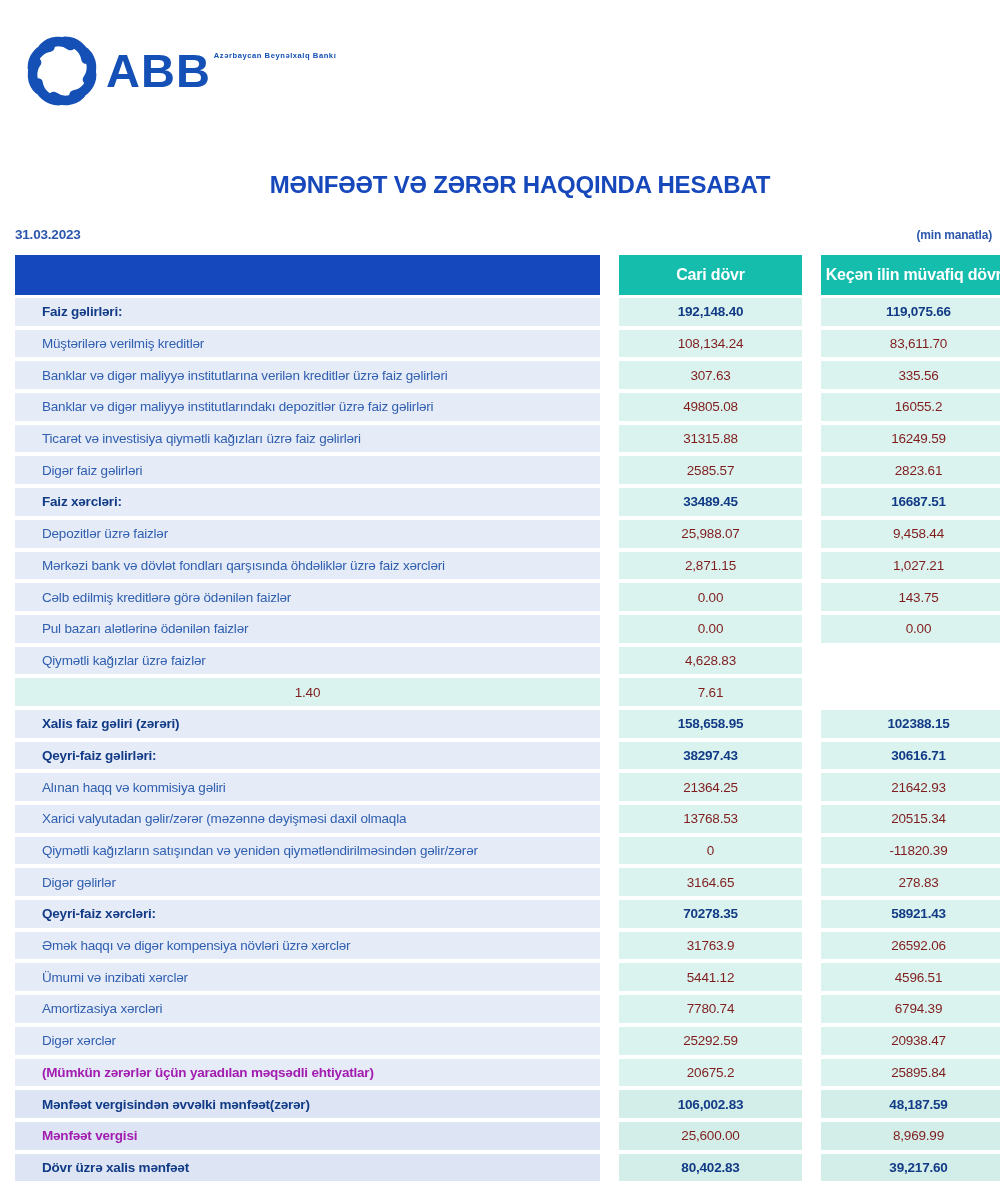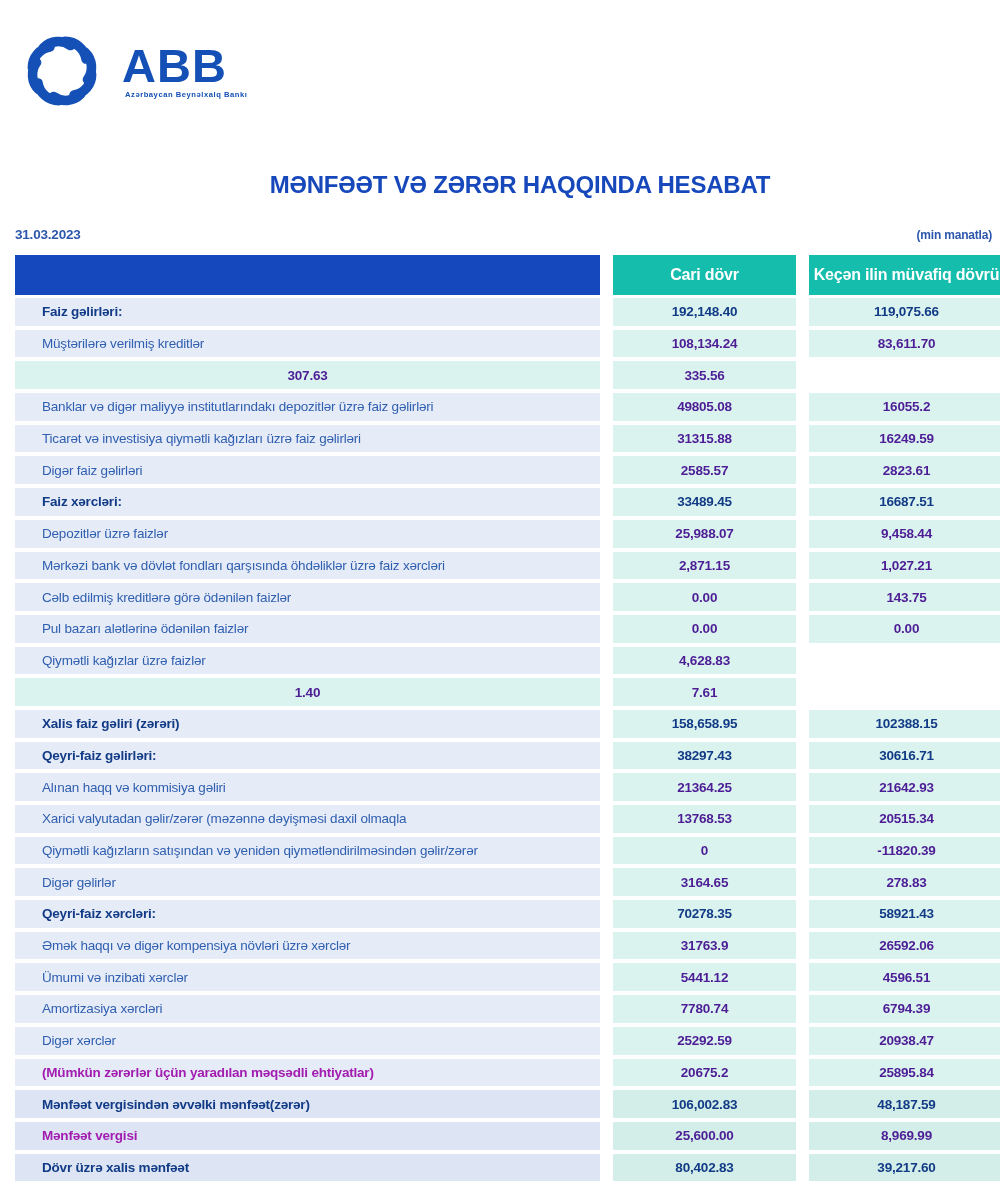--- a/index.html
+++ b/index.html
@@ -4,49 +4,49 @@
 <style>
   html,body{margin:0;padding:0;}
   body{
     width:1000px;height:1200px;position:relative;background:#ffffff;
     font-family:"Liberation Sans", sans-serif;
     -webkit-font-smoothing:antialiased;
   }
   
   .logo-wrap{position:absolute;top:30px;left:22px;display:flex;align-items:center;}
   .logo-icon{width:80px;height:82px;}
-  .logo-textcol{margin-left:20px;display:flex;flex-direction:column;justify-content:center;}
+  .logo-textcol{margin-left:4px;display:flex;flex-direction:row;justify-content:center;}
   .logo-brand{font-size:47px;font-weight:700;color:#1450B5;line-height:44px;letter-spacing:1px;}
   .logo-tagline{font-size:7.6px;font-weight:700;color:#1450B5;letter-spacing:0.55px;margin-top:2px;padding-left:3px;}
   
   .report-title{
     position:absolute;top:171px;left:0;width:1000px;text-align:center;
     font-size:24px;font-weight:700;color:#1648BB;letter-spacing:-0.2px;padding-left:20px;
   }
   .meta-row{
     position:absolute;top:227px;left:15px;width:977px;
     display:flex;justify-content:space-between;align-items:flex-end;text-align:center;
   }
   .report-date{font-size:13.5px;font-weight:600;color:#2D57AC;letter-spacing:-0.2px;}
   .unit-note{font-size:12px;font-weight:600;color:#2D57AC;letter-spacing:-0.2px;}
   
   .pl-table{position:absolute;top:255px;left:15px;width:977px;}
-  .trow{display:grid;grid-template-columns:585px 183px 195px;column-gap:13px;margin-bottom:4px;}
+  .trow{display:grid;grid-template-columns:585px 183px 195px;column-gap:19px;margin-bottom:4px;}
   .cell{display:flex;align-items:center;}
   .header-row{height:40px;margin-bottom:3px;}
   .header-row .cell{height:40px;}
   .h-blank{background:#1548BC;}
   .h-teal{background:#14BDAC;color:#ffffff;justify-content:center;
           font-size:16px;font-weight:700;letter-spacing:-0.2px;}
   .drow{height:27.7px;}
   .drow .cell{height:27.7px;}
   .label{background:#E6EBF8;padding-left:27px;color:#2F5FAF;
          font-size:13.5px;font-weight:500;letter-spacing:-0.2px;}
-  .val{background:#DBF3EF;justify-content:center;color:#4c1d95;
-       font-size:13.5px;font-weight:700;letter-spacing:-0.2px;}
+  .val{background:#DBF3EF;justify-content:center;color:#7f1d1d;
+       font-size:13.5px;font-weight:400;letter-spacing:-0.2px;}
   .bold .label,.bold .val{color:#123B86;font-weight:700;}
   .label-bold .label{color:#a21caf;font-weight:700;}
   .dark .label{background:#DDE5F4;}
   .dark .val{background:#D3EDE8;}
 </style>
 </head>
 <body>
 
 <div class="logo-wrap">
   <svg class="logo-icon" viewBox="-50 -50 100 100">
@@ -85,20 +85,21 @@
     <div class="cell label">Faiz gəlirləri:</div>
     <div class="cell val">192,148.40</div>
     <div class="cell val">119,075.66</div>
   </div>
   <div class="trow drow">
     <div class="cell label">Müştərilərə verilmiş kreditlər</div>
     <div class="cell val">108,134.24</div>
     <div class="cell val">83,611.70</div>
   </div>
   <div class="trow drow">
+    <div class="cell label">Banklar və digər maliyyə institutlarına verilən kreditlər üzrə faiz gəlirləri</div>
     <div class="cell val">307.63</div>
     <div class="cell val">335.56</div>
   </div>
   <div class="trow drow">
     <div class="cell label">Banklar və digər maliyyə institutlarındakı depozitlər üzrə faiz gəlirləri</div>
     <div class="cell val">49805.08</div>
     <div class="cell val">16055.2</div>
   </div>
   <div class="trow drow">
     <div class="cell label">Ticarət və investisiya qiymətli kağızları üzrə faiz gəlirləri</div>

